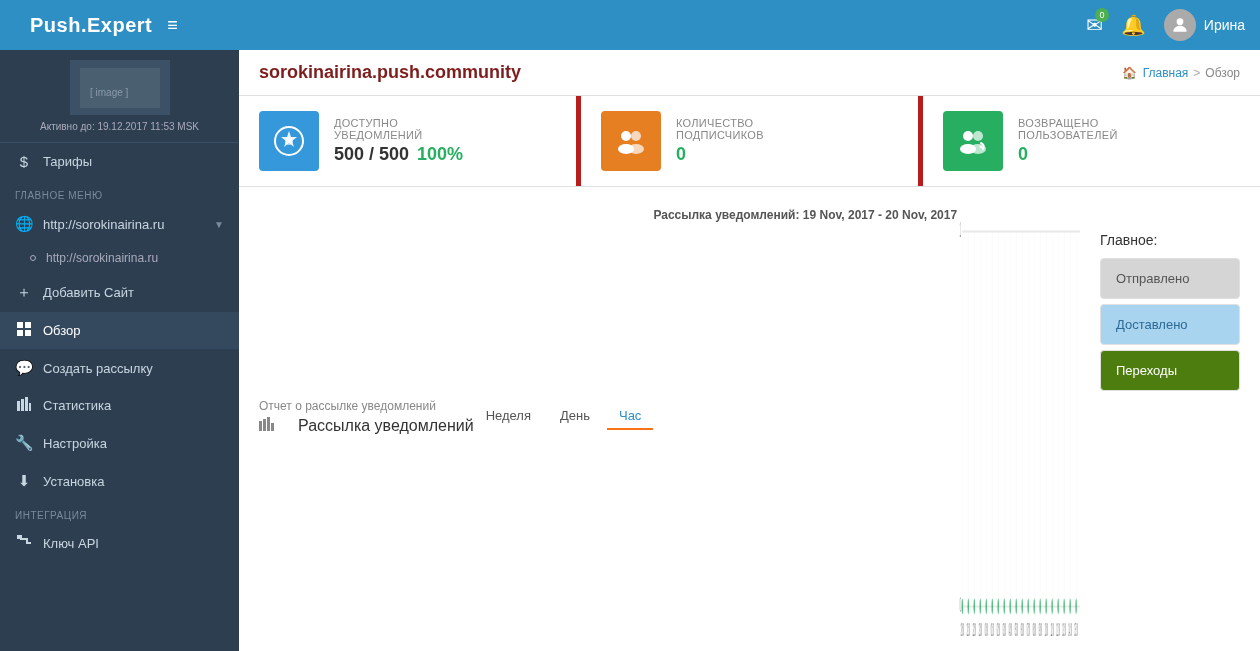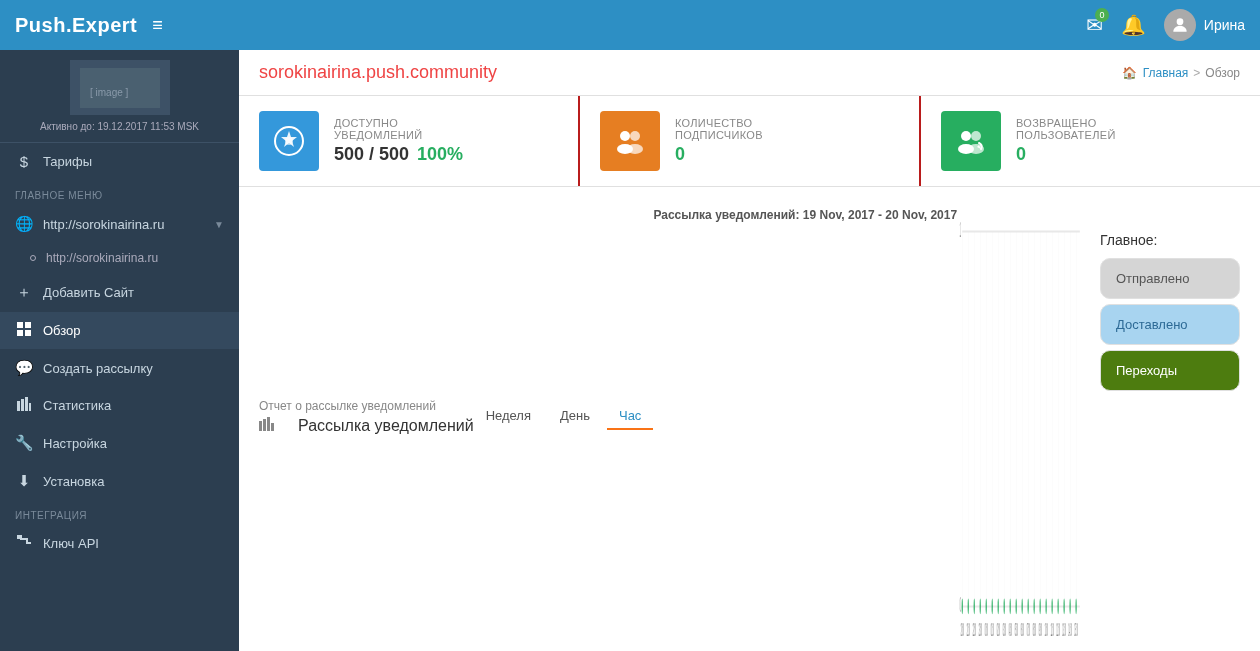--- a/index.html
+++ b/index.html
@@ -18,20 +18,21 @@
     .top-header-left {
       display: flex;
       align-items: center;
       gap: 15px;
     }
     .logo-text {
       color: white;
       font-size: 20px;
       font-weight: bold;
       letter-spacing: 0.5px;
+      margin-left: 15px;
     }
     .hamburger-icon {
       color: white;
       font-size: 18px;
       cursor: pointer;
     }
     .top-header-right {
       display: flex;
       align-items: center;
       gap: 18px;
@@ -181,22 +182,22 @@
       background: white;
       padding: 12px 20px;
       display: flex;
       justify-content: space-between;
       align-items: center;
       border-bottom: 1px solid #e0e0e0;
       flex-shrink: 0;
     }
     .site-title {
       font-size: 18px;
-      color: #ef4444;
-      font-weight: 400;
+      color: #7f1d1d;
+      font-weight: 700;
     }
     .breadcrumb {
       display: flex;
       align-items: center;
       gap: 5px;
       font-size: 12px;
       color: #888;
     }
     .breadcrumb a { color: #2d8fc4; text-decoration: none; }
     .breadcrumb-sep { color: #aaa; }
@@ -208,21 +209,21 @@
       gap: 0;
       border-bottom: 1px solid #e0e0e0;
       flex-shrink: 0;
     }
     .stat-card {
       display: flex;
       align-items: center;
       gap: 15px;
       padding: 15px 20px;
       flex: 1;
-      border-right: 2px solid #b91c1c;
+      border-right: 5px solid #b91c1c;
     }
     .stat-card:last-child { border-right: none; }
     .stat-icon-box {
       width: 60px;
       height: 60px;
       border-radius: 4px;
       display: flex;
       align-items: center;
       justify-content: center;
       flex-shrink: 0;
@@ -324,21 +325,21 @@
       color: #333;
       margin-bottom: 10px;
     }
     .legend-item {
       padding: 12px 15px;
       font-size: 13px;
       color: #555;
       cursor: pointer;
       border: 1px solid #e0e0e0;
       margin-bottom: 5px;
-      border-radius: 10px;
+      border-radius: 4px;
     }
     .legend-item.sent { background: #d5d5d5; color: #555; }
     .legend-item.delivered { background: #a8d4f0; color: #2d6a96; }
     .legend-item.clicks { background: #4d7c0f; color: white; }
   </style>
 </head>
 <body>
 
 <div class="top-header">
   <div class="top-header-left">

